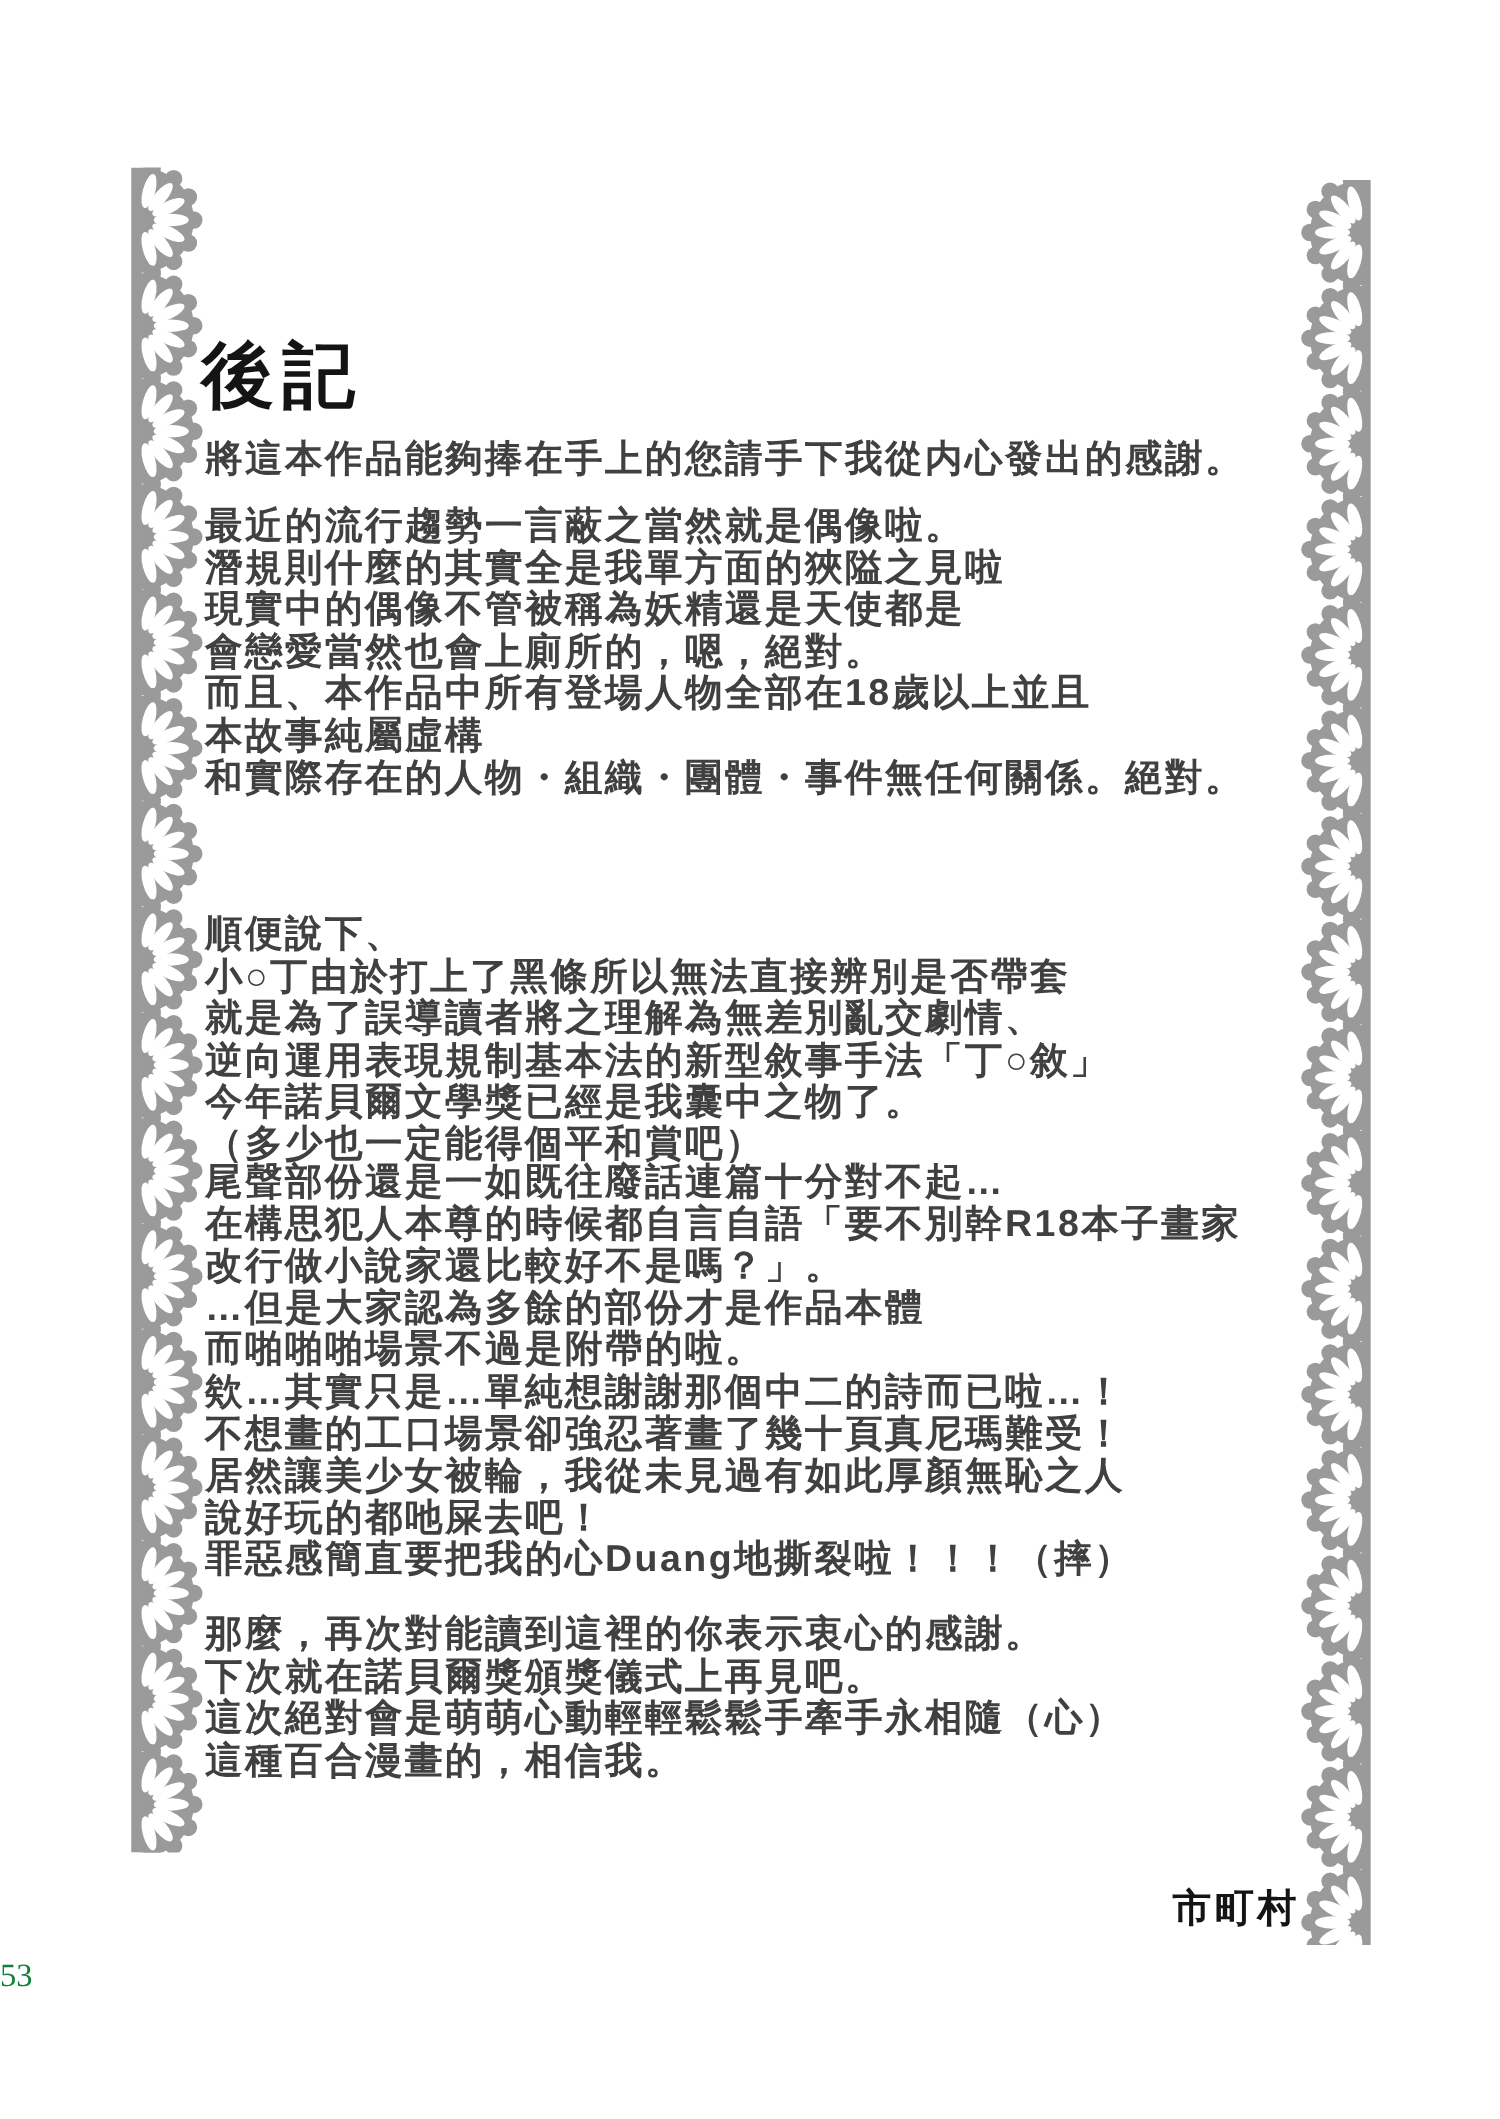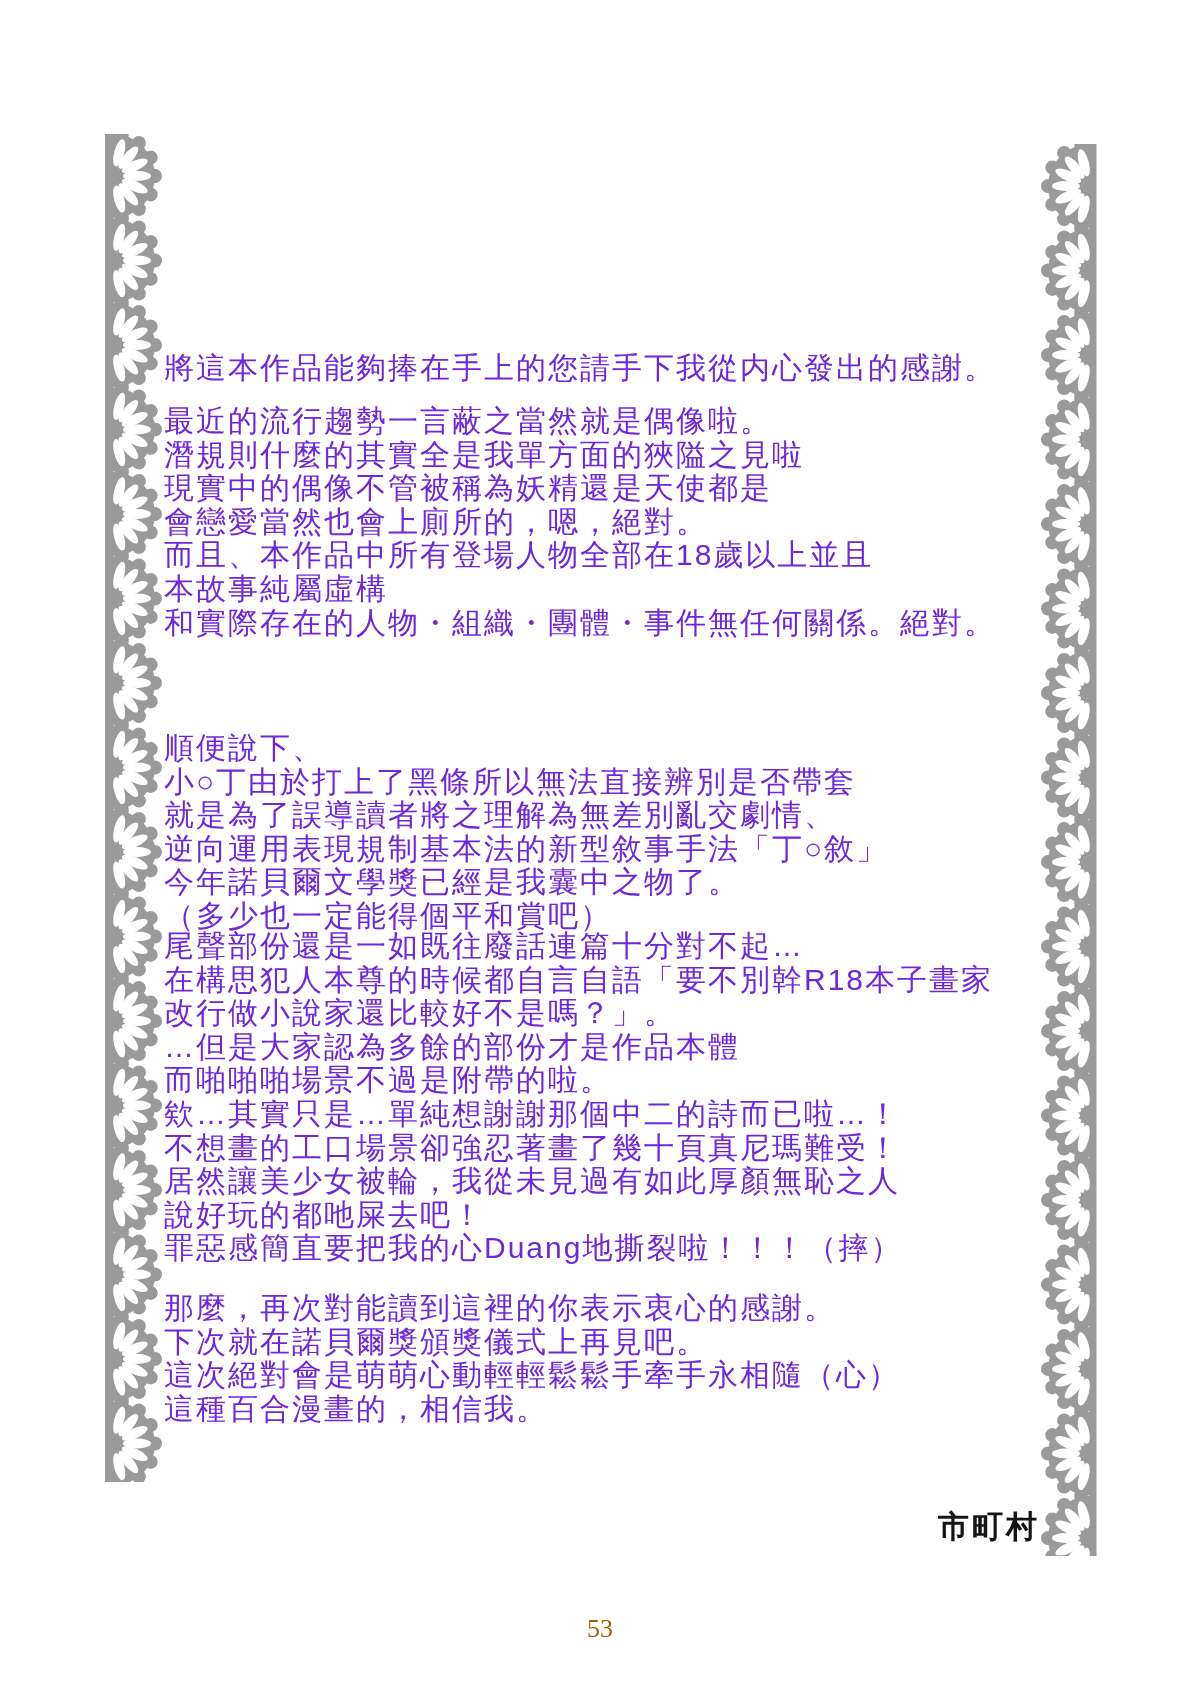--- a/index.html
+++ b/index.html
@@ -11,37 +11,36 @@
   .page{position:absolute;inset:0;background:#fff;}
   .lace{position:absolute;display:block;}
   .lace.left{left:100px;top:134px;}
   .lace.right{left:1032px;top:144px;}
   .title{
     position:absolute;left:161px;top:262px;
     font-size:58px;font-weight:900;color:#141414;letter-spacing:7px;
   }
   .para{
     position:absolute;left:164px;right:70px;
-    font-size:30px;line-height:33.6px;font-weight:400;color:#6d28d9;
+    font-size:30px;line-height:33.6px;font-weight:700;color:#404040;
     letter-spacing:2px;white-space:pre-line;
   }
   .p0{top:351px;}
   .p1{top:404px;}
   .p2{top:687px;margin-top:44px;}
   .p3{top:929px;}
   .p4{top:1291px;}
   .signature{
     position:absolute;left:938px;top:1506px;
     font-size:31px;font-weight:700;color:#141414;letter-spacing:3px;
   }
   .page-number{
-    position:absolute;left:0;right:0;top:1566px;text-align:center;
-    font-size:26px;color:#a16207;
+    position:absolute;left:0;right:0;top:1566px;
+    font-size:26px;color:#15803d;
     font-family:"Liberation Serif","DejaVu Serif",serif;
-    margin-top:48px;
   }
 </style>
 </head>
 <body>
 
 <div class="page">
 
   <svg class="lace left" width="66" height="1348" viewBox="0 0 66 1348">
     <defs>
       <g id="fan" fill="#9a9a9a">
@@ -95,20 +94,21 @@
       <use href="#fan" transform="translate(58 802.5) scale(-1 1)"></use>
       <use href="#fan" transform="translate(58 887) scale(-1 1)"></use>
       <use href="#fan" transform="translate(58 971.5) scale(-1 1)"></use>
       <use href="#fan" transform="translate(58 1056) scale(-1 1)"></use>
       <use href="#fan" transform="translate(58 1140.5) scale(-1 1)"></use>
       <use href="#fan" transform="translate(58 1225) scale(-1 1)"></use>
       <use href="#fan" transform="translate(58 1309.5) scale(-1 1)"></use>
       <use href="#fan" transform="translate(58 1394) scale(-1 1)"></use>
     </svg>
 
+  <div class="title">後記</div>
 
   <div class="para p0">將這本作品能夠捧在手上的您請手下我從内心發出的感謝。</div>
 
   <div class="para p1">最近的流行趨勢一言蔽之當然就是偶像啦。
 潛規則什麼的其實全是我單方面的狹隘之見啦
 現實中的偶像不管被稱為妖精還是天使都是
 會戀愛當然也會上廁所的，嗯，絕對。
 而且、本作品中所有登場人物全部在18歲以上並且
 本故事純屬虛構
 和實際存在的人物・組織・團體・事件無任何關係。絕對。</div>

